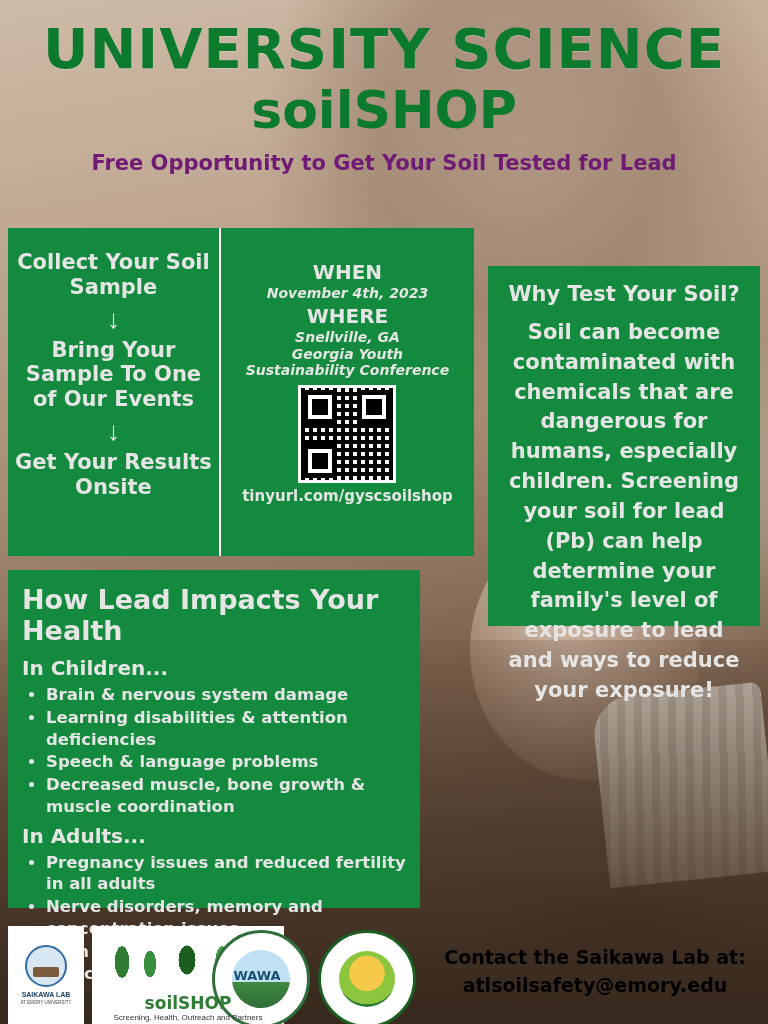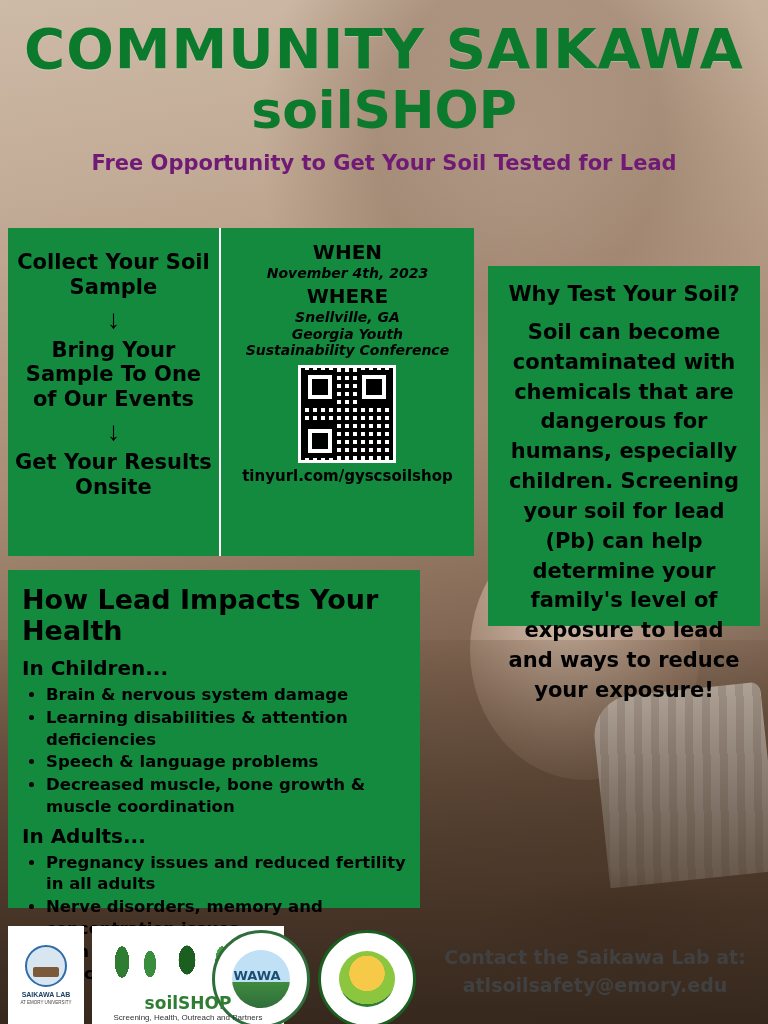--- a/index.html
+++ b/index.html
@@ -91,21 +91,21 @@
     font-weight: bold;
     font-size: 21px;
     color: #701a75;
     margin-top: 14px;
   }
 
   
   .panel {
     position: absolute;
     background: #138a3e;
-    color: #000000;
+    color: #e5e5e5;
   }
   #steps-panel {
     left: 8px;
     top: 228px;
     width: 466px;
     height: 328px;
     display: flex;
   }
   .steps-col {
     width: 222px;
@@ -125,20 +125,21 @@
     font-size: 26px;
     line-height: 1;
     margin: 2px 0;
     font-weight: bold;
   }
   .when-col {
     width: 264px;
     padding: 10px 8px 6px 8px;
     text-align: center;
     box-sizing: border-box;
+    margin-top: 20px;
   }
   .when-head {
     font-family: "DejaVu Sans", sans-serif;
     font-weight: bold;
     font-size: 20px;
     margin: 2px 0 1px 0;
   }
   .when-text {
     font-family: "DejaVu Sans", sans-serif;
     font-weight: bold;
@@ -387,35 +388,35 @@
   }
   .contact {
     position: absolute;
     left: 430px;
     top: 18px;
     width: 330px;
     text-align: center;
     font-family: "DejaVu Sans", sans-serif;
     font-weight: bold;
     font-size: 19px;
-    color: #404040;
+    color: #000000;
     line-height: 1.45;
   }
 </style>
 </head>
 <body>
 
 <div class="poster">
   <div class="bg"></div>
   <div class="bg-arm"></div>
   <div class="bg-shirt"></div>
   <div class="bg-soil"></div>
 
   <div class="title-block">
-    <div class="title-line1">COMMUNITY SAIKAWA</div>
+    <div class="title-line1">UNIVERSITY SCIENCE</div>
     <div class="title-line2">soilSHOP</div>
     <div class="subtitle">Free Opportunity to Get Your Soil Tested for Lead</div>
   </div>
 
   <div class="panel" id="steps-panel">
     <div class="steps-col">
       <div class="step-text">Collect Your Soil Sample</div>
       <div class="arrow">↓</div>
       <div class="step-text">Bring Your Sample To One of Our Events</div>
       <div class="arrow">↓</div>

